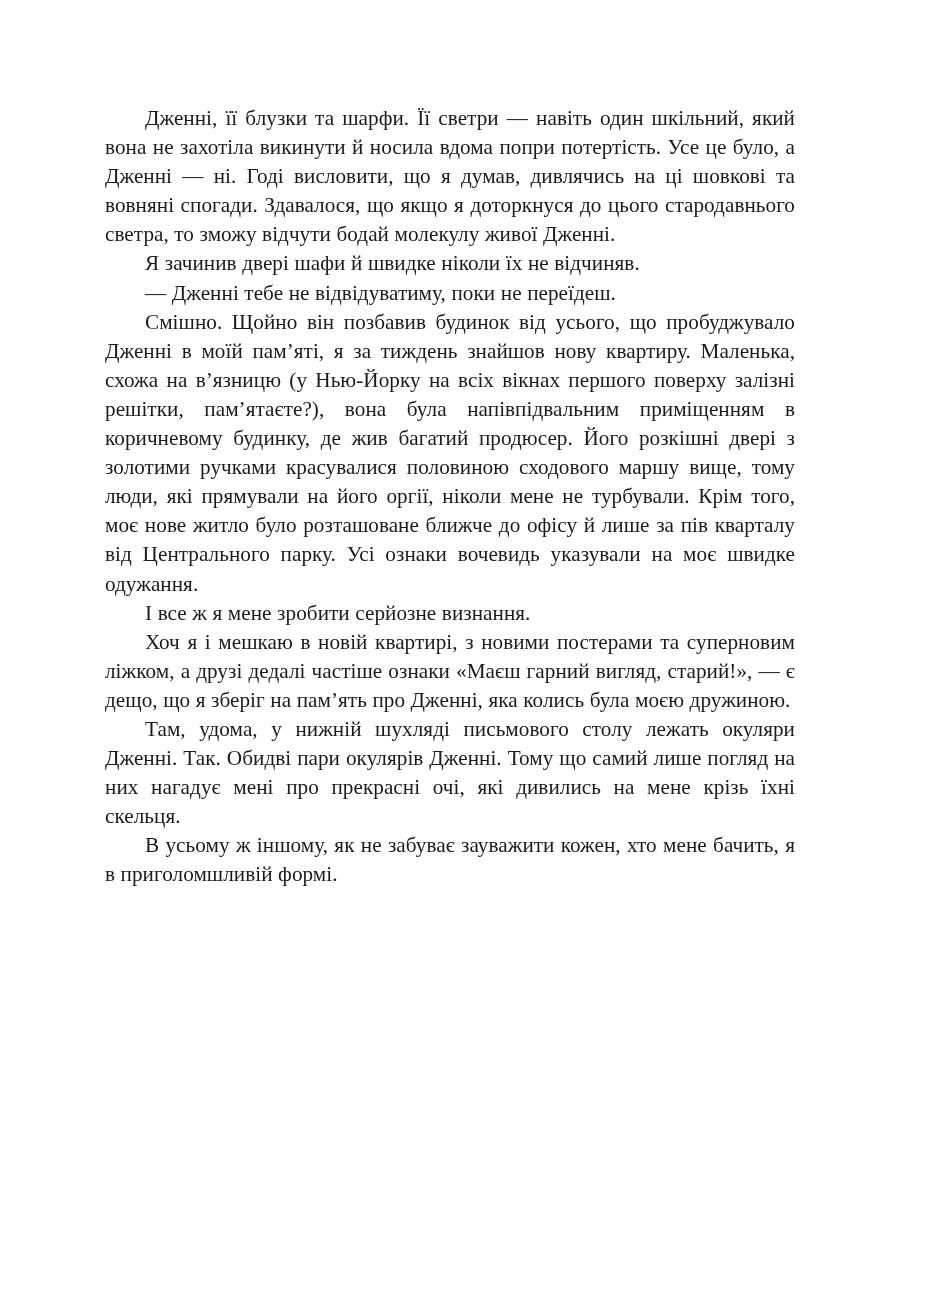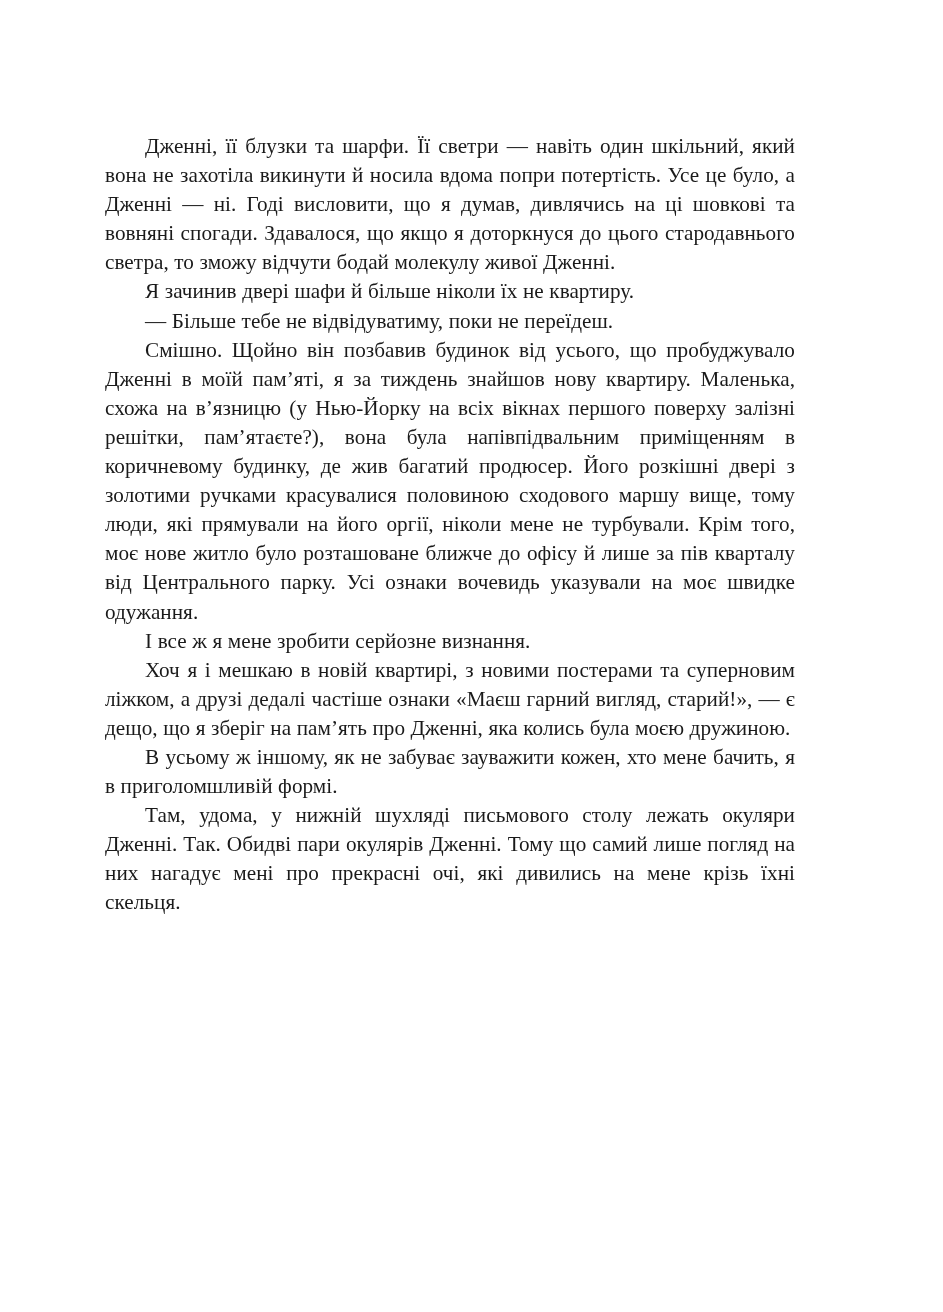--- a/index.html
+++ b/index.html
@@ -11,21 +11,20 @@
   body {
     font-family: "Liberation Serif", "DejaVu Serif", serif;
   }
   .page {
     position: relative;
     width: 943px;
     height: 1123px;
     background: #ffffff;
     overflow: hidden;
     box-sizing: border-box;
-    margin-top: 28px;
   }
   .text-column {
     position: absolute;
     left: 105px;
     top: 104px;
     width: 690px;
   }
   .para {
     margin: 0;
     font-size: 21.2px;
@@ -50,24 +49,24 @@
     font-family: "Liberation Serif", "DejaVu Serif", serif;
   }
 </style>
 </head>
 <body>
 
 <div class="page">
 
   <div class="text-column">
     <p class="para">Дженні, її блузки та шарфи. Її светри — навіть один шкільний, який вона не захотіла викинути й носила вдома попри потертість. Усе це було, а Дженні — ні. Годі висловити, що я думав, дивлячись на ці шовкові та вовняні спогади. Здавалося, що якщо я доторкнуся до цього стародавнього светра, то зможу відчути бодай молекулу живої Дженні.</p>
-    <p class="para">Я зачинив двері шафи й більше ніколи їх не квартиру.</p>
-    <p class="para">— Більше тебе не відвідуватиму, поки не переїдеш.</p>
+    <p class="para">Я зачинив двері шафи й швидке ніколи їх не відчиняв.</p>
+    <p class="para">— Дженні тебе не відвідуватиму, поки не переїдеш.</p>
     <p class="para">Смішно. Щойно він позбавив будинок від усього, що пробуджувало Дженні в моїй пам’яті, я за тиждень знайшов нову квартиру. Маленька, схожа на в’язницю (у Нью-Йорку на всіх вікнах першого поверху залізні решітки, пам’ятаєте?), вона була напівпідвальним приміщенням в коричневому будинку, де жив багатий продюсер. Його розкішні двері з золотими ручками красувалися половиною сходового маршу вище, тому люди, які прямували на його оргії, ніколи мене не турбували. Крім того, моє нове житло було розташоване ближче до офісу й лише за пів кварталу від Центрального парку. Усі ознаки вочевидь указували на моє швидке одужання.</p>
     <p class="para">І все ж я мене зробити серйозне визнання.</p>
     <p class="para">Хоч я і мешкаю в новій квартирі, з новими постерами та суперновим ліжком, а друзі дедалі частіше ознаки «Маєш гарний вигляд, старий!», — є дещо, що я зберіг на пам’ять про Дженні, яка колись була моєю дружиною.</p>
+    <p class="para">Там, удома, у нижній шухляді письмового столу лежать окуляри Дженні. Так. Обидві пари окулярів Дженні. Тому що самий лише погляд на них нагадує мені про прекрасні очі, які дивились на мене крізь їхні скельця.</p>
     <p class="para">В усьому ж іншому, як не забуває зауважити кожен, хто мене бачить, я в приголомшливій формі.</p>
-    <p class="para">Там, удома, у нижній шухляді письмового столу лежать окуляри Дженні. Так. Обидві пари окулярів Дженні. Тому що самий лише погляд на них нагадує мені про прекрасні очі, які дивились на мене крізь їхні скельця.</p>
   </div>
 
   <div class="page-number">19</div>
 
 </div>
 
 </body></html>

